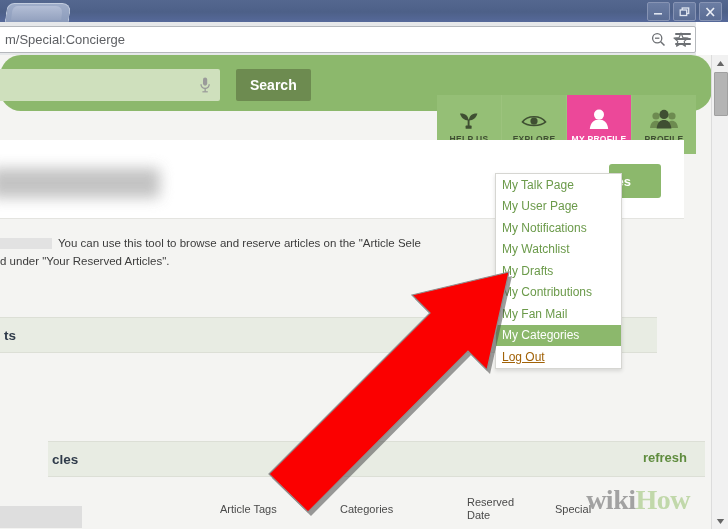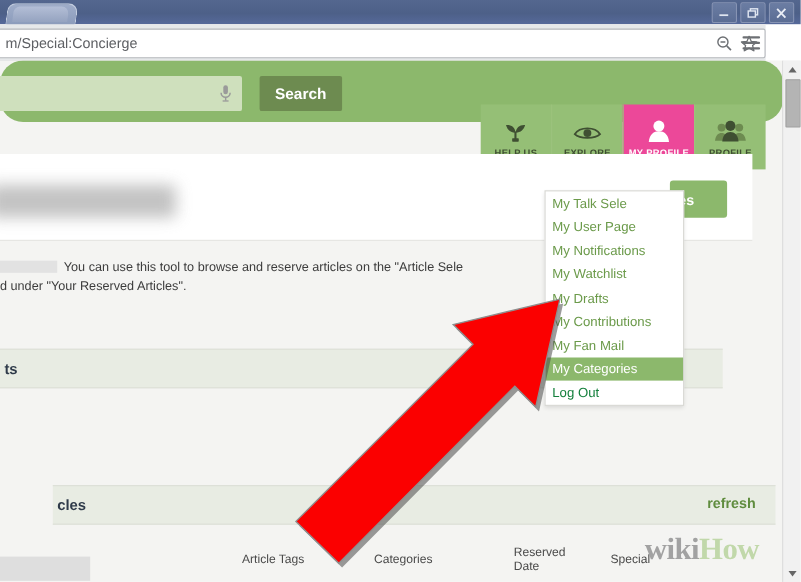--- a/index.html
+++ b/index.html
@@ -211,21 +211,21 @@
     background: #ffffff; border: 1px solid #d6d6d2;
     box-shadow: 0 2px 4px rgba(0,0,0,.12);
     z-index: 40;
   }
   .dd-item {
     height: 21.5px; display: flex; align-items: center;
     padding-left: 6px; font-size: 12px; color: #6b9a4a;
     cursor: pointer; white-space: nowrap;
   }
   .dd-item.sel { background: #8cb86c; color: #ffffff; }
-  .dd-item.logout { color: #15803d; }
+  .dd-item.logout { color: #a16207; text-decoration: underline; }
 
   
   .arrow { position: absolute; left: 0; top: 0; z-index: 60; pointer-events: none; }
 </style>
 </head>
 <body>
 
 <div id="root">
 
   <div class="titlebar">
@@ -397,21 +397,21 @@
       </div>
       <div class="pscroll-thumb"></div>
       <div class="pscroll-down">
         <svg width="9" height="7" viewBox="0 0 9 7">
             <path d="M4.5 6 L8.2 1 L0.8 1 Z" fill="#666"></path>
           </svg>
       </div>
     </div>
 
     <div class="dropdown">
-      <div class="dd-item">My Talk Sele</div>
+      <div class="dd-item">My Talk Page</div>
       <div class="dd-item">My User Page</div>
       <div class="dd-item">My Notifications</div>
       <div class="dd-item">My Watchlist</div>
       <div class="dd-item">My Drafts</div>
       <div class="dd-item">My Contributions</div>
       <div class="dd-item">My Fan Mail</div>
       <div class="dd-item sel">My Categories</div>
       <div class="dd-item logout">Log Out</div>
     </div>
 

